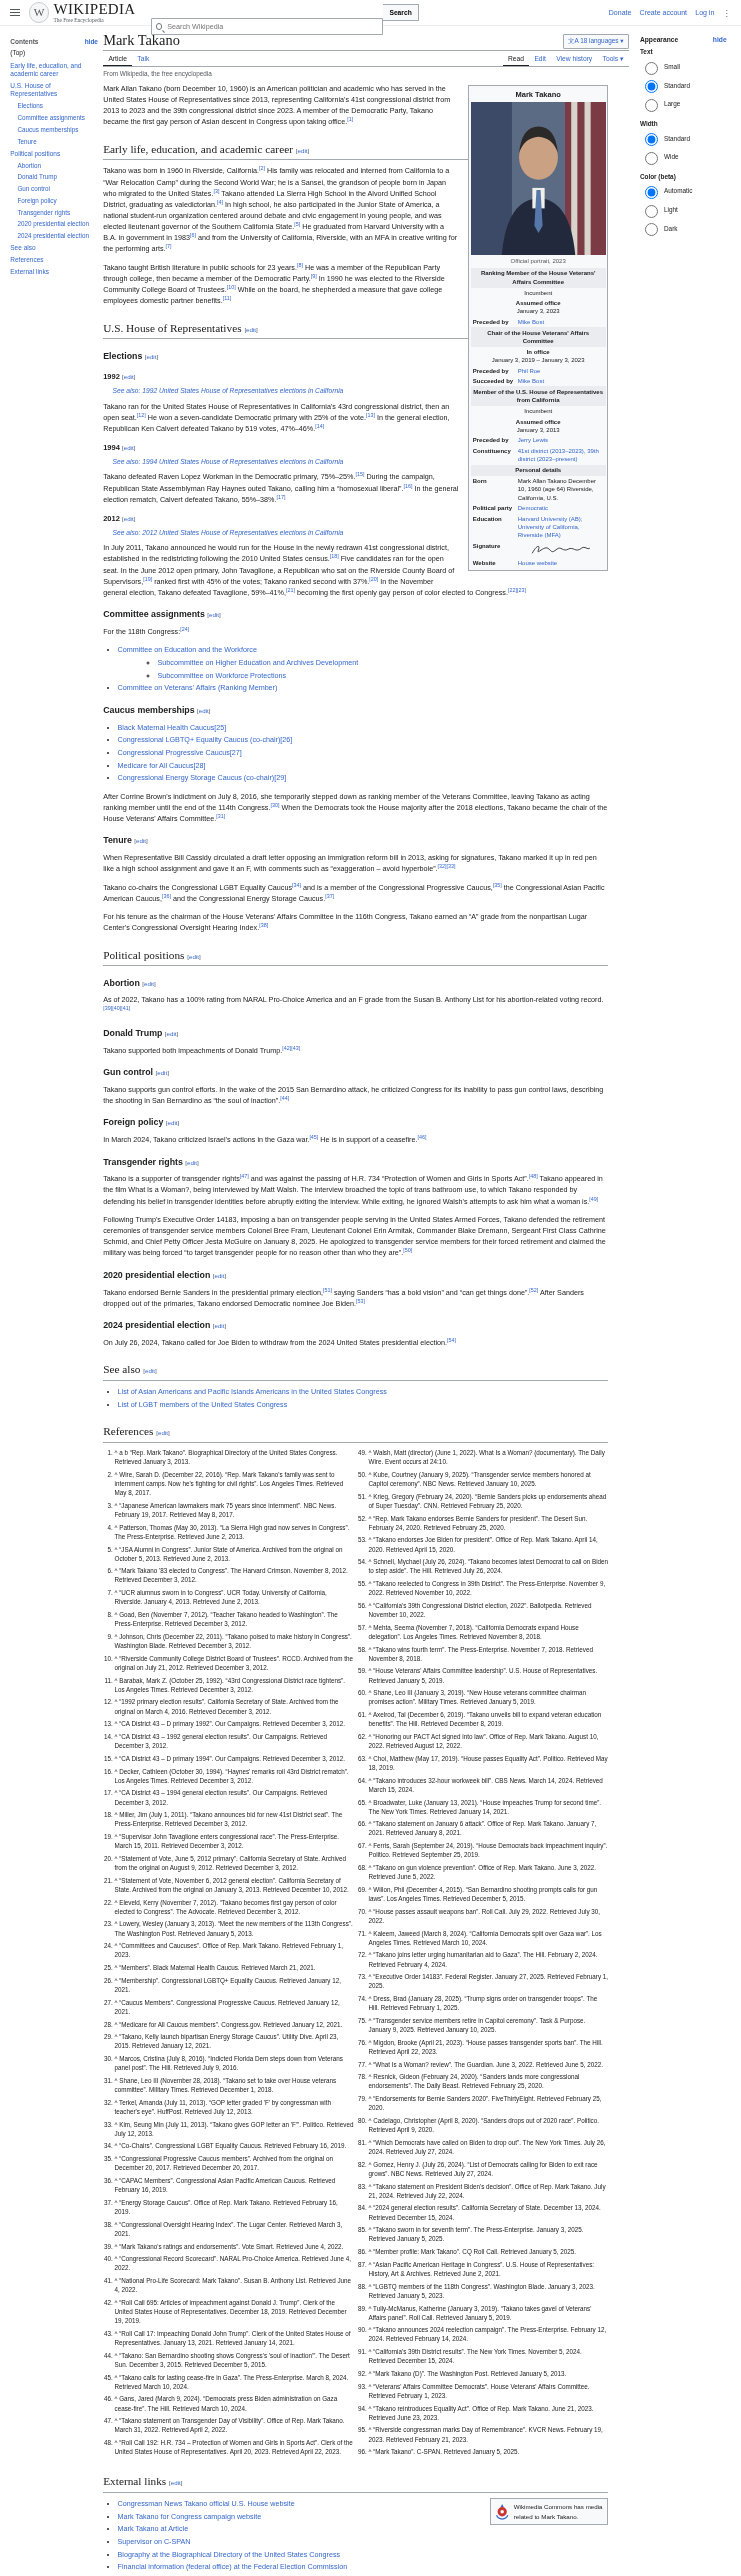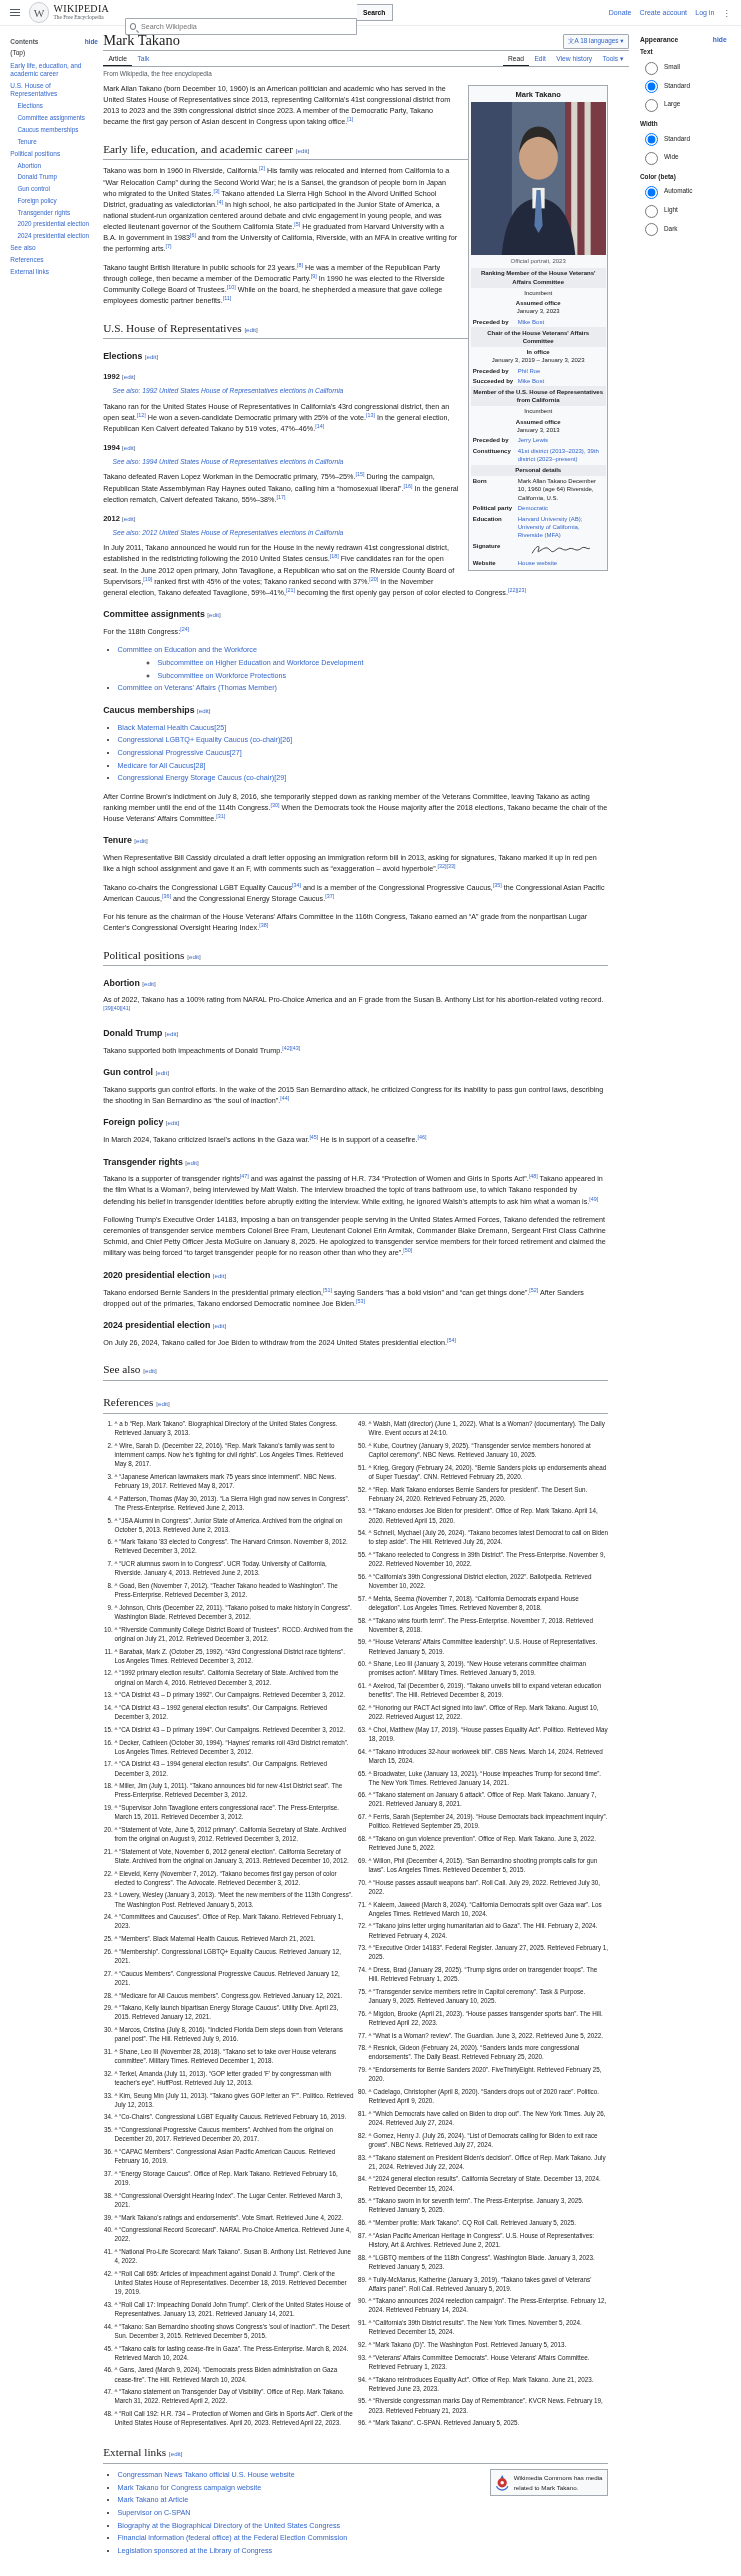--- a/index.html
+++ b/index.html
@@ -10,21 +10,21 @@
   .site-header { display:flex; align-items:center; height:26px; padding:0 10.3px;
     border-bottom:0.5px solid #eaecf0; position:relative; background:#fff; }
   .burger { width:9.3px; height:6.2px; border-top:1px solid #54595d;
     border-bottom:1px solid #54595d; position:relative; margin-right:9.3px; cursor:pointer; }
   .burger::after { content:""; position:absolute; left:0; right:0; top:1.5px; border-top:1px solid #54595d; }
   .logo { display:flex; align-items:center; gap:4.1px; margin-right:15.5px; cursor:pointer; }
   .globe { width:20.6px; height:20.6px; border-radius:50%; background:#f6f6f6; border:0.5px solid #c8ccd1;
     display:flex; align-items:center; justify-content:center; font-family:"Liberation Serif",serif;
     font-size:11.3px; color:#54595d; }
   .logo-text { line-height:1.05; }
-  .logo-title { font-family:"Liberation Serif",serif; font-size:10px; letter-spacing:0.3px; }
+  .logo-title { font-family:"Liberation Serif",serif; font-size:15px; letter-spacing:0.3px; }
   .logo-sub { font-size:5.4px; color:#54595d; font-family:"Liberation Serif",serif; }
   .searchwrap { display:flex; align-items:center; flex:0 1 268px; }
   .searchbox { display:flex; align-items:center; border:0.5px solid #a2a9b1; border-radius:1px 0 0 1px;
     height:16.5px; flex:1; padding:0 4.1px; gap:3.1px; background:#fff;margin-top:28px; }
   .mag { width:6.2px; height:6.2px; border:1px solid #72777d; border-radius:50%; position:relative; }
   .mag::after { content:""; position:absolute; width:3.1px; border-top:1px solid #72777d;
     transform:rotate(45deg); left:5.2px; top:6.2px; }
   .searchbox input { border:none; outline:none; flex:1; font-size:7.2px; color:#202122; }
   .search-btn { height:16.5px; border:0.5px solid #a2a9b1; border-left:none; background:#f8f9fa;
     padding:0 6.2px; font-weight:bold; font-size:6.7px; border-radius:0 1px 1px 0; cursor:pointer; }
@@ -309,25 +309,25 @@
       <p>In July 2011, Takano announced he would run for the House in the newly redrawn 41st congressional district, established in the redistricting following the 2010 United States census.<sup class="cite">[18]</sup> Five candidates ran for the open seat. In the June 2012 open primary, John Tavaglione, a Republican who sat on the Riverside County Board of Supervisors,<sup class="cite">[19]</sup> ranked first with 45% of the votes; Takano ranked second with 37%.<sup class="cite">[20]</sup> In the November general election, Takano defeated Tavaglione, 59%–41%,<sup class="cite">[21]</sup> becoming the first openly gay person of color elected to Congress.<sup class="cite">[22]</sup><sup class="cite">[23]</sup></p>
 
       <h3 class="sec">
         <span>Committee assignments</span>
         <span class="editlink"> [<a>edit</a>]</span>
       </h3>
       <p>For the 118th Congress:<sup class="cite">[24]</sup></p>
       <ul class="wiki">
         <li><a>Committee on Education and the Workforce</a>
           <ul>
-            <li><a>Subcommittee on Higher Education and Workforce Development</a></li>
+            <li><a>Subcommittee on Higher Education and Archives Development</a></li>
             <li><a>Subcommittee on Workforce Protections</a></li>
           </ul>
         </li>
-        <li><a>Committee on Veterans' Affairs (Thomas Member)</a></li>
+        <li><a>Committee on Veterans' Affairs (Ranking Member)</a></li>
       </ul>
 
       <h3 class="sec">
         <span>Caucus memberships</span>
         <span class="editlink"> [<a>edit</a>]</span>
       </h3>
       <ul class="wiki">
 
       <li><a>Black Maternal Health Caucus[25]</a></li>
           <li><a>Congressional LGBTQ+ Equality Caucus (co-chair)[26]</a></li>
@@ -390,20 +390,25 @@
       <h3 class="sec">
         <span>2024 presidential election</span>
         <span class="editlink"> [<a>edit</a>]</span>
       </h3>
       <p>On July 26, 2024, Takano called for Joe Biden to withdraw from the 2024 United States presidential election.<sup class="cite">[54]</sup></p>
 
       <h2 class="sec">
         <span>See also</span>
         <span class="editlink"> [<a>edit</a>]</span>
       </h2>
+      <ul class="wiki">
+
+      <li><a>List of Asian Americans and Pacific Islands Americans in the United States Congress</a></li>
+          <li><a>List of LGBT members of the United States Congress</a></li>
+        </ul>
 
       <h2 class="sec">
         <span>References</span>
         <span class="editlink"> [<a>edit</a>]</span>
       </h2>
       <ol class="reflist">
 
       <li><span>^ a b “Rep. Mark Takano”. Biographical Directory of the United States Congress. Retrieved January 3, 2013.</span></li>
           <li><span>^ Wire, Sarah D. (December 22, 2016). “Rep. Mark Takano's family was sent to internment camps. Now he's fighting for civil rights”. Los Angeles Times. Retrieved May 8, 2017.</span></li>
           <li><span>^ “Japanese American lawmakers mark 75 years since internment”. NBC News. February 19, 2017. Retrieved May 8, 2017.</span></li>

